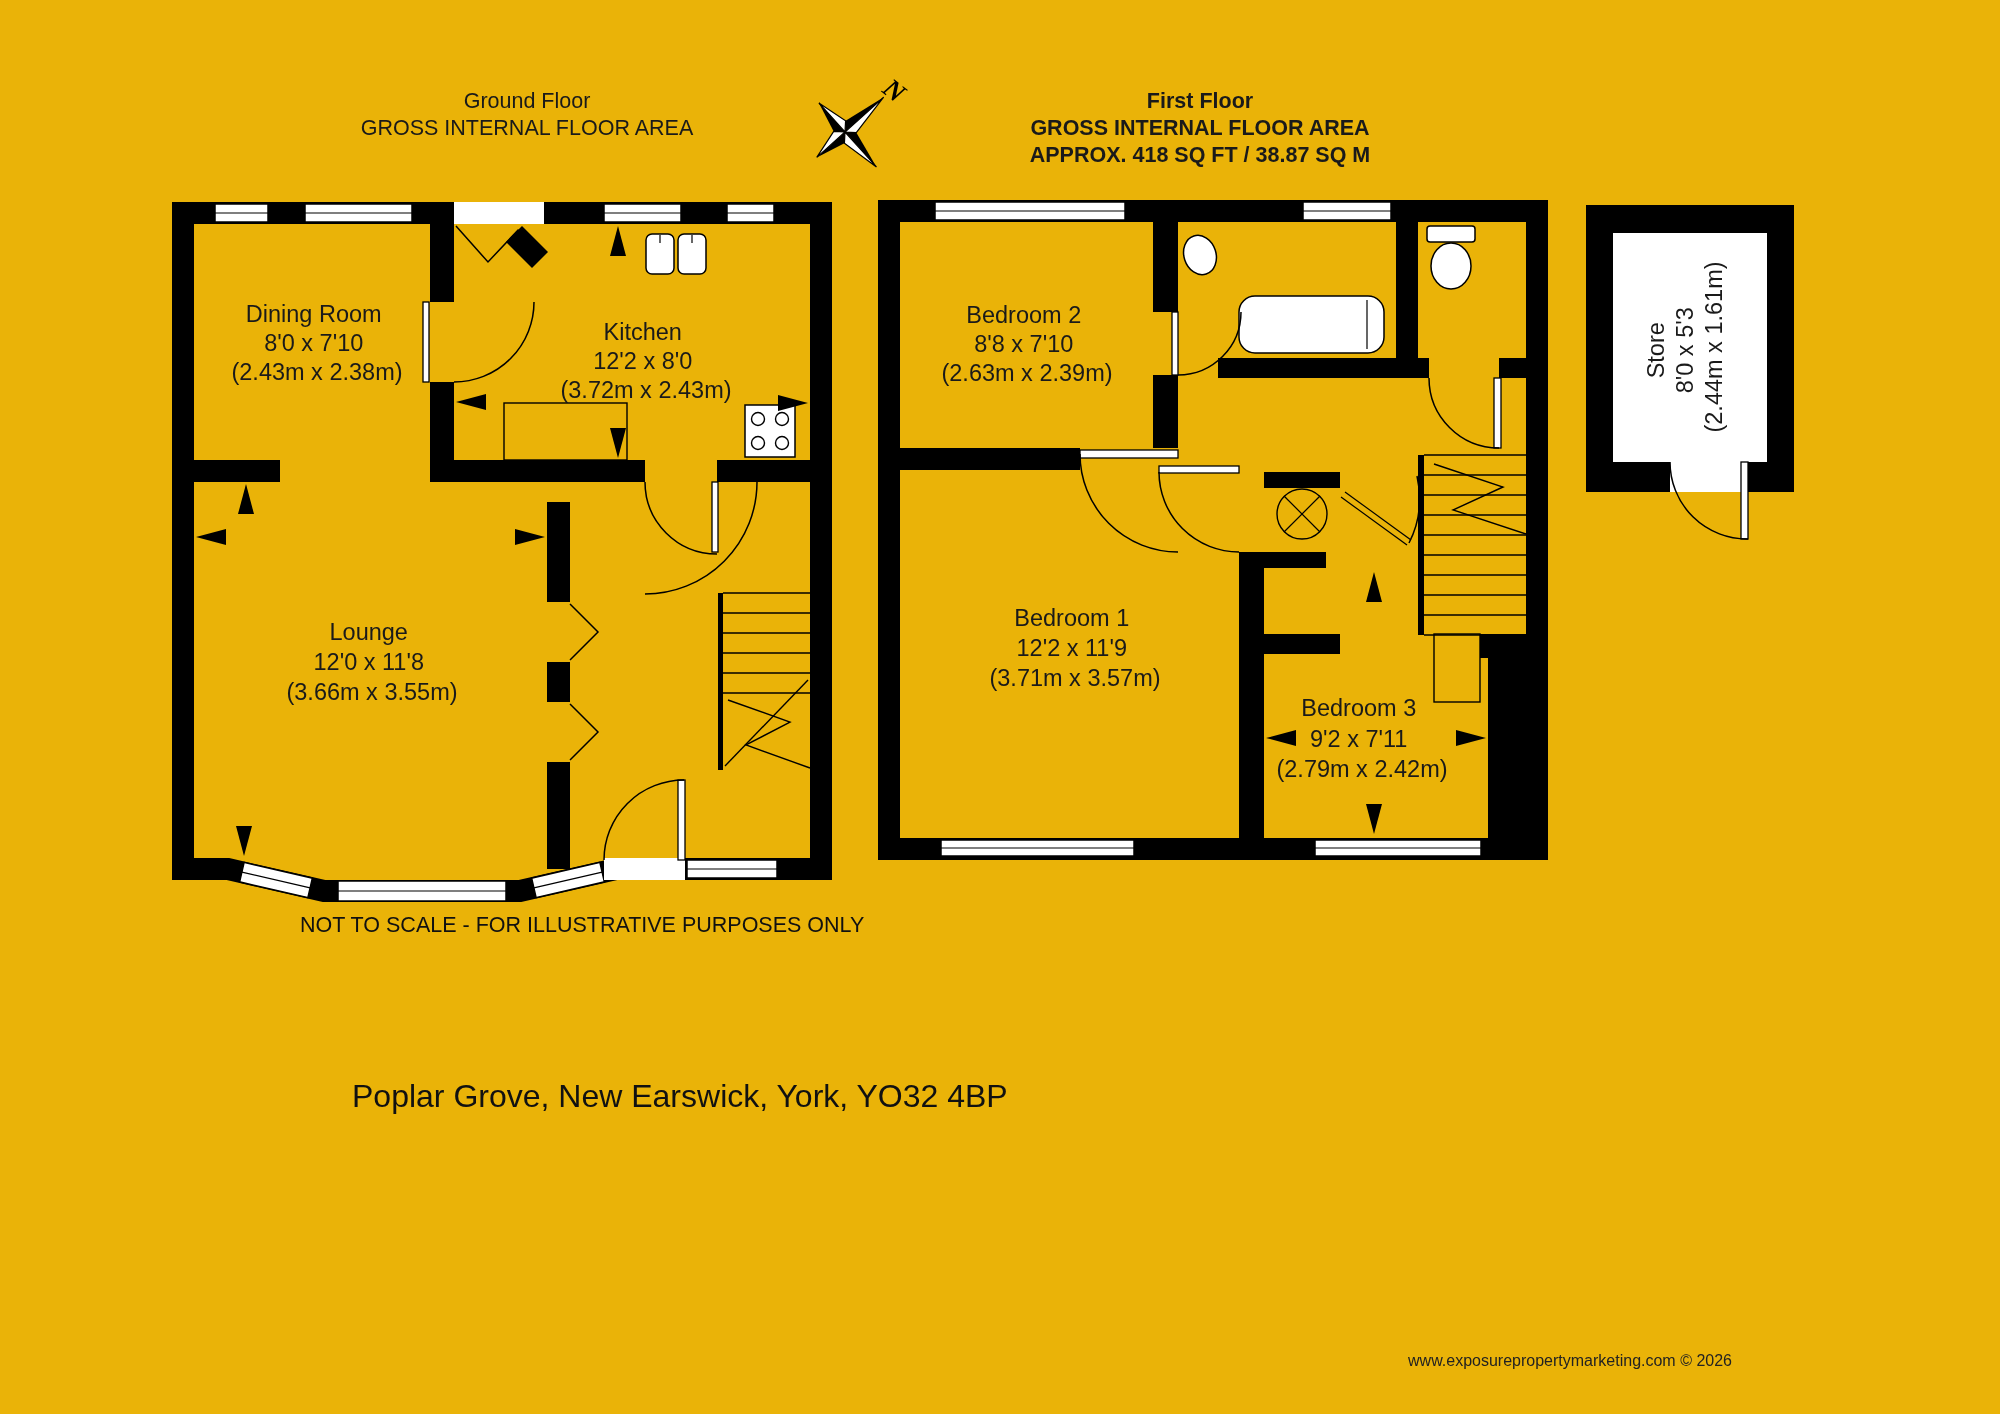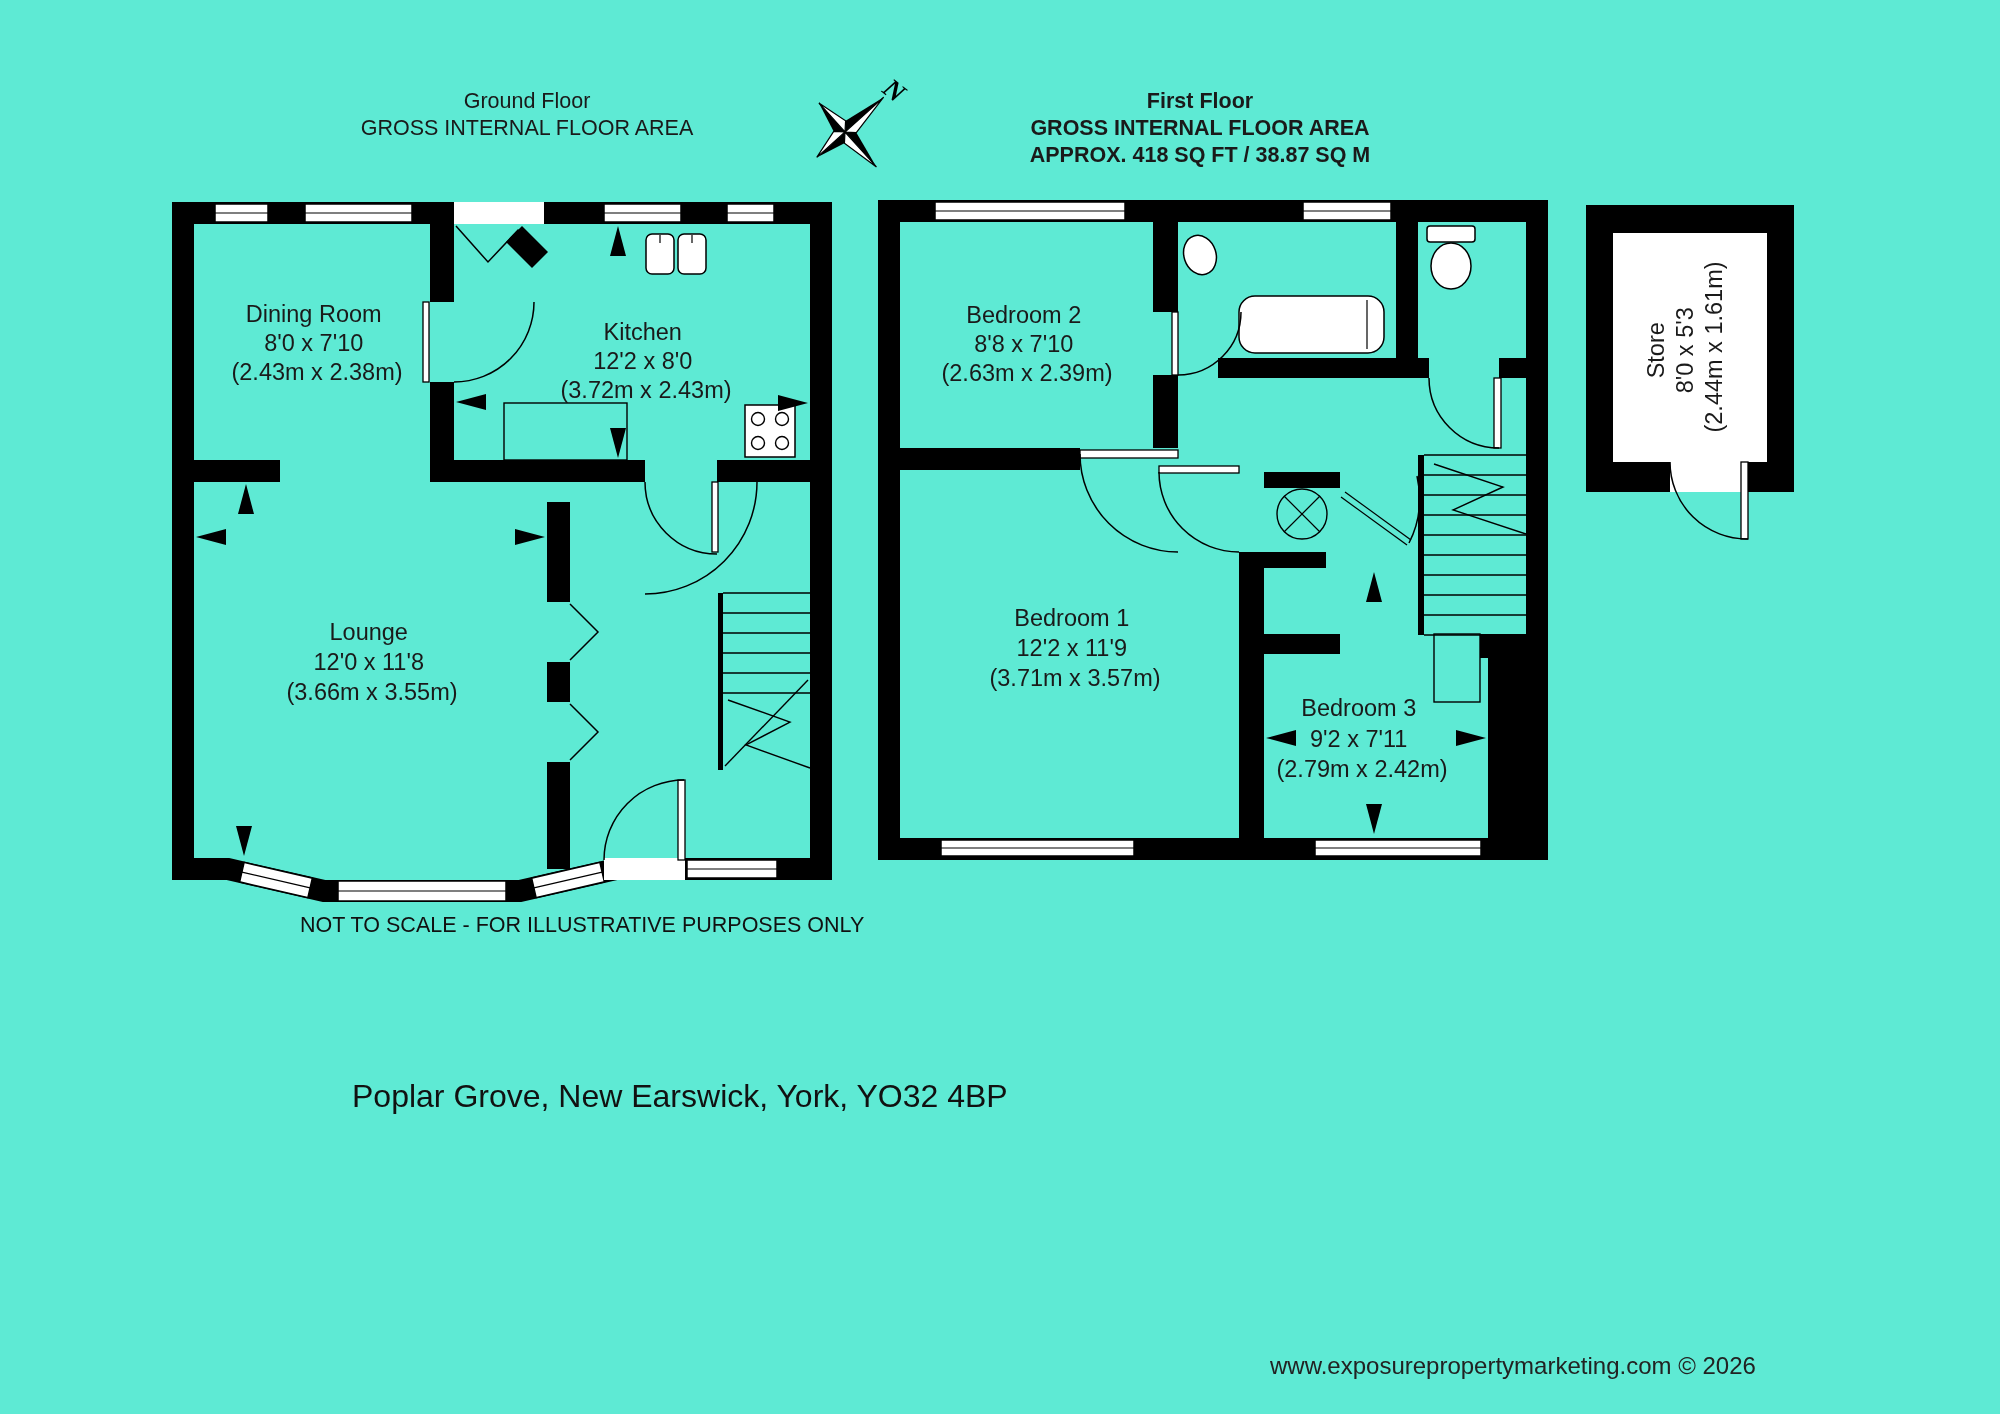--- a/index.html
+++ b/index.html
@@ -1,22 +1,22 @@
 <!DOCTYPE html>
 <html><head>
 <meta charset="utf-8">
 <style>
   html,body{margin:0;padding:0;background:#fff;}
-  .sheet{position:relative;width:2000px;height:1414px;background:#5eead4;overflow:hidden;
+  .sheet{position:relative;width:2000px;height:1414px;background:#eab308;overflow:hidden;
          font-family:"Liberation Sans",sans-serif;color:#1a1a1a;}
   .abs{position:absolute;}
   .floor-header{width:500px;text-align:center;line-height:27px;font-size:21.5px;color:#1a1a1a;}
   .disclaimer{width:1400px;line-height:27.5px;font-size:21.5px;color:#111;}
   .address{width:1000px;text-align:left;font-size:32px;color:#111;}
-  .credit{width:600px;text-align:left;font-size:24px;color:#222;}
+  .credit{width:600px;text-align:center;font-size:16px;color:#222;}
   
   .wall{fill:#000;}
   .wallstroke{fill:none;stroke:#000;stroke-width:22;}
   .win{fill:#fff;stroke:#000;stroke-width:1.5;}
   .winline{stroke:#000;stroke-width:1.2;}
   .open{fill:#fff;}
   .fix{fill:#fff;stroke:#000;stroke-width:1.5;}
   .thin{fill:none;stroke:#000;stroke-width:1.4;}
   .arc{fill:none;stroke:#000;stroke-width:1.5;}
   .leaf{fill:#fff;stroke:#000;stroke-width:1.3;}

